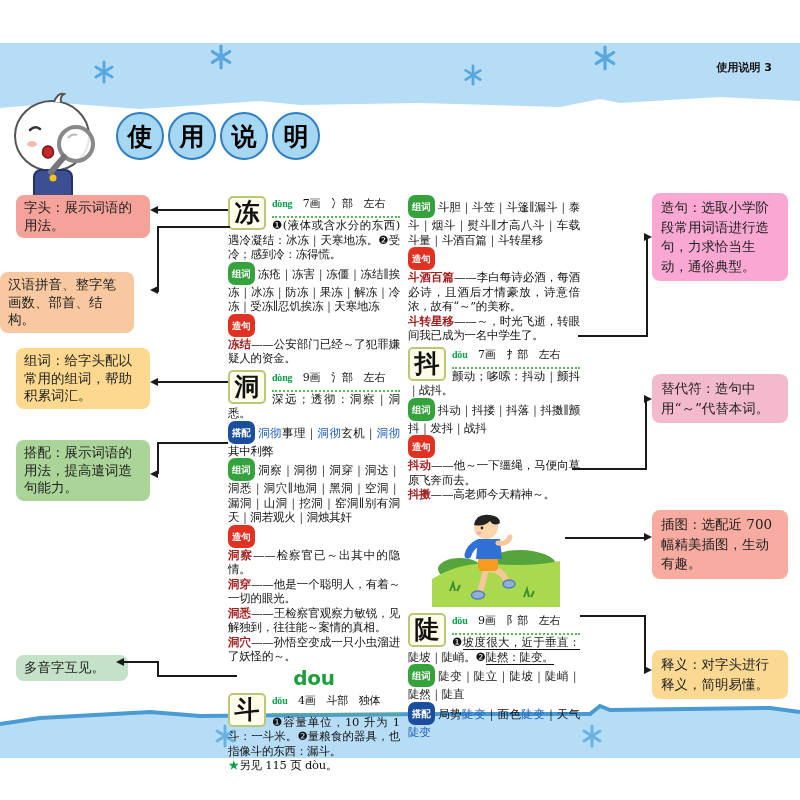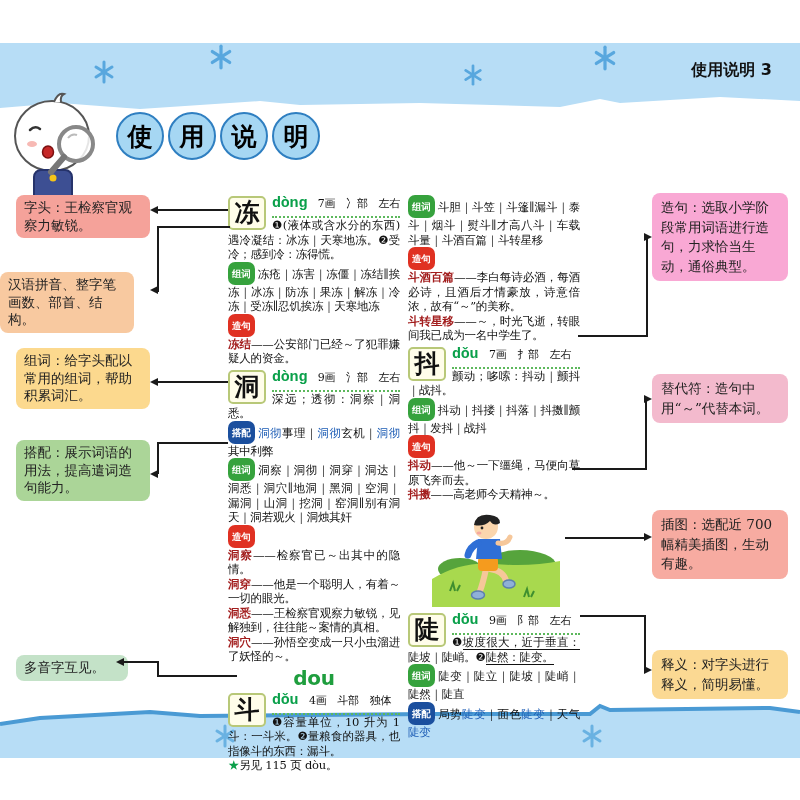--- a/index.html
+++ b/index.html
@@ -5,37 +5,37 @@
   html,body{margin:0;padding:0;background:#fff;}
   .page{position:relative;width:800px;height:800px;background:#fff;overflow:hidden;
         font-family:"DejaVu Serif","Liberation Serif",serif;color:#111;}
   
   .band-top{position:absolute;left:0;top:43px;width:800px;height:66px;background:#b7ddf6;}
   .wave-top{position:absolute;left:0;top:96px;}
   .wave-bottom{position:absolute;left:0;top:702px;}
   .snow{position:absolute;}
   
   .pg-header{position:absolute;top:60px;right:28px;font-family:"DejaVu Sans","Liberation Sans",sans-serif;
-             font-weight:bold;font-size:16px;color:#111;}
+             font-weight:bold;font-size:11px;color:#111;}
   .title{position:absolute;left:116px;top:112px;display:flex;gap:4px;}
   .tchar{width:44px;height:44px;border-radius:50%;background:#a6d7f3;border:2.5px solid #2f7fc1;
          font-family:"DejaVu Sans","Liberation Sans",sans-serif;font-weight:bold;font-size:25px;
          display:flex;align-items:center;justify-content:center;color:#000;}
   .mascot{position:absolute;left:4px;top:84px;}
   
   .co{position:absolute;border-radius:8px;padding:4px 8px;font-size:13.5px;line-height:17.5px;
       color:#222;width:118px;}
   .co-r{width:118px;font-size:13.5px;line-height:19.5px;padding:5px 9px;}
   
   .col{position:absolute;width:172px;font-size:11.5px;line-height:14.5px;letter-spacing:-0.2px;text-align:justify;}
   .entry{margin-bottom:3px;}
   .hw{float:left;width:34px;height:30px;border:2px solid #b8c878;border-radius:5px;background:#fffdea;
       font-size:25px;line-height:29px;text-align:center;font-weight:bold;margin:1px 6px 0 0;}
   .headrow{overflow:hidden;border-bottom:2px dotted #5cb85c;height:20px;white-space:nowrap;padding-top:1px;}
-  .pinyin{color:#0aa04a;font-weight:bold;font-size:15px;font-family:Liberation Mono, monospace;}
+  .pinyin{color:#0aa04a;font-weight:bold;font-size:10px;font-family:Liberation Serif, serif;}
   .meta{font-size:11px;margin-left:7px;}
   .def,.words,.sent,.tagline,.crossref{margin:0;}
   .badge{display:inline-block;font-family:"DejaVu Sans","Liberation Sans",sans-serif;font-size:9.5px;
          font-weight:bold;color:#fff;padding:5px 4px;border-radius:7px;line-height:13px;vertical-align:1px;margin-right:3px;}
   .b-g{background:#36a23d}.b-r{background:#e03122}.b-b{background:#1b4f9e}
   .lead{color:#a21d1d;font-weight:bold;}
   .hl{color:#1c5cb5;}
   .useg{border-bottom:1.2px solid #111;}
   .section-hd{font-family:"DejaVu Sans","Liberation Sans",sans-serif;font-weight:bold;font-size:20px;
               color:#1f9e3e;text-align:center;margin:2px 0 3px 0;line-height:22px;}
@@ -116,21 +116,21 @@
     <path d="M64,54 q4,-5 9,-3" stroke="#bbb" stroke-width="2" fill="none"></path>
   </svg>
 
   <div class="title">
     <span class="tchar">使</span>
     <span class="tchar">用</span>
     <span class="tchar">说</span>
     <span class="tchar">明</span>
   </div>
 
-  <div class="co" style="left:16px;top:195px;background:#f5a29a">字头：王检察官观察力敏锐。</div>
+  <div class="co" style="left:16px;top:195px;background:#f5a29a">字头：展示词语的用法。</div>
   <div class="co" style="left:0;top:272px;background:#f8c9a0">汉语拼音、整字笔画数、部首、结构。</div>
   <div class="co" style="left:16px;top:348px;background:#fcd98e">组词：给字头配以常用的组词，帮助积累词汇。</div>
   <div class="co" style="left:16px;top:440px;background:#abd598">搭配：展示词语的用法，提高遣词造句能力。</div>
   <div class="co" style="left:16px;top:655px;background:#c4e2c8;width:96px">多音字互见。</div>
 
   <div class="co co-r" style="left:652px;top:193px;background:#f9a8d4">造句：选取小学阶段常用词语进行造句，力求恰当生动，通俗典型。</div>
   <div class="co co-r" style="left:652px;top:374px;background:#f3bacd">替代符：造句中用“～”代替本词。</div>
   <div class="co co-r" style="left:652px;top:510px;background:#f7aba1">插图：选配近 700 幅精美插图，生动有趣。</div>
   <div class="co co-r" style="left:652px;top:650px;background:#fbd993">释义：对字头进行释义，简明易懂。</div>
 

